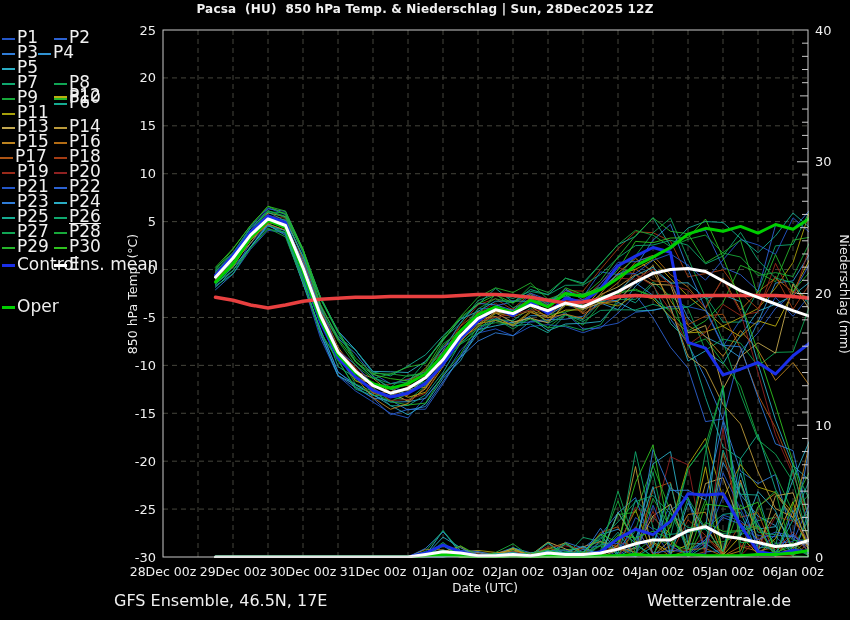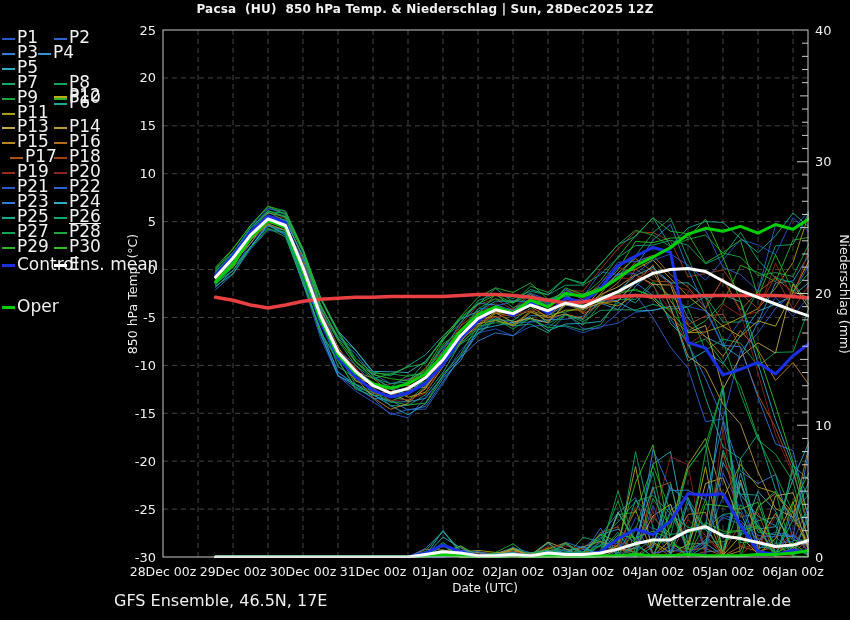--- a/index.html
+++ b/index.html
@@ -37,21 +37,21 @@
     <div class="lg-item" style="top: 75.7px; left: 2px;"><span class="sw" style="background: rgb(15, 168, 110);"></span><span>P7</span></div>
     <div class="lg-item" style="top: 75.7px; left: 54px;"><span class="sw" style="background: rgb(16, 165, 84);"></span><span>P8</span></div>
     <div class="lg-item" style="top: 90.6px; left: 2px;"><span class="sw" style="background: rgb(23, 168, 58);"></span><span>P9</span></div>
     <div class="lg-item" style="top: 90.6px; left: 54px;"><span class="sw" style="background: rgb(37, 180, 42);"></span><span>P10</span></div>
     <div class="lg-item" style="top: 105.5px; left: 2px;"><span class="sw" style="background: rgb(168, 160, 10);"></span><span>P11</span></div>
     <div class="lg-item" style="top: 89px; left: 54px;"><span class="sw" style="background: rgb(188, 174, 16);"></span><span>P12</span></div>
     <div class="lg-item" style="top: 120.4px; left: 2px; text-align: center;"><span class="sw" style="background: rgb(195, 167, 78);"></span><span>P13</span></div>
     <div class="lg-item" style="top: 120.4px; left: 54px;"><span class="sw" style="background: rgb(187, 154, 58);"></span><span>P14</span></div>
     <div class="lg-item" style="top: 135.3px; left: 2px;"><span class="sw" style="background: rgb(189, 131, 31);"></span><span>P15</span></div>
     <div class="lg-item" style="top: 135.3px; left: 54px;"><span class="sw" style="background: rgb(179, 108, 20);"></span><span>P16</span></div>
-    <div class="lg-item" style="top: 150.2px; left: 10px;"><span class="sw" style="background: rgb(173, 84, 20);"></span><span>P17</span></div>
+    <div class="lg-item" style="top: 150.2px; left: 0;"><span class="sw" style="background: rgb(173, 84, 20);"></span><span>P17</span></div>
     <div class="lg-item" style="top: 150.2px; left: 54px;"><span class="sw" style="background: rgb(164, 60, 20);"></span><span>P18</span></div>
     <div class="lg-item" style="top: 165.1px; left: 2px;"><span class="sw" style="background: rgb(154, 42, 26);"></span><span>P19</span></div>
     <div class="lg-item" style="top: 165.1px; left: 54px;"><span class="sw" style="background: rgb(142, 33, 33);"></span><span>P20</span></div>
     <div class="lg-item" style="top: 180px; left: 2px;"><span class="sw" style="background: rgb(36, 87, 200);"></span><span>P21</span></div>
     <div class="lg-item" style="top: 180px; left: 54px;"><span class="sw" style="background: rgb(45, 98, 210);"></span><span>P22</span></div>
     <div class="lg-item" style="top: 194.9px; left: 2px; text-align: right;"><span class="sw" style="background: rgb(47, 124, 216);"></span><span>P23</span></div>
     <div class="lg-item" style="top: 194.9px; left: 54px;"><span class="sw" style="background: rgb(42, 172, 195);"></span><span>P24</span></div>
     <div class="lg-item" style="top: 209.8px; left: 2px;"><span class="sw" style="background: rgb(21, 171, 145);"></span><span>P25</span></div>
     <div class="lg-item" style="top: 209.8px; left: 54px; text-decoration: underline;"><span class="sw" style="background: rgb(15, 168, 110);"></span><span>P26</span></div>
     <div class="lg-item" style="top: 224.7px; left: 2px;"><span class="sw" style="background: rgb(16, 165, 84);"></span><span>P27</span></div>

